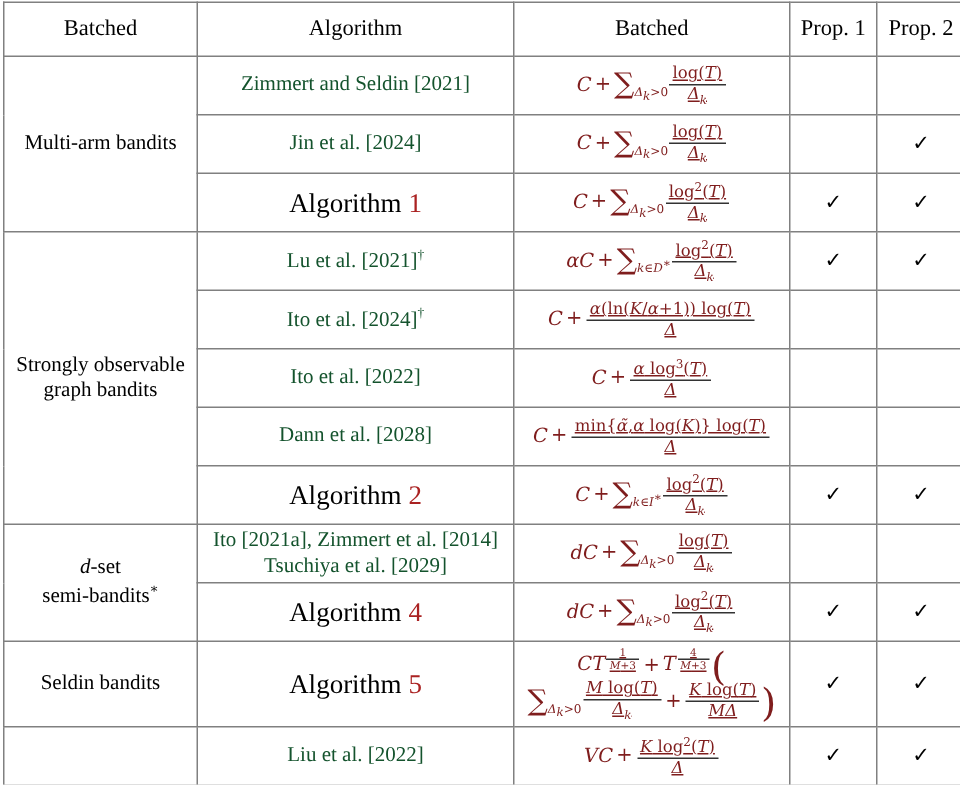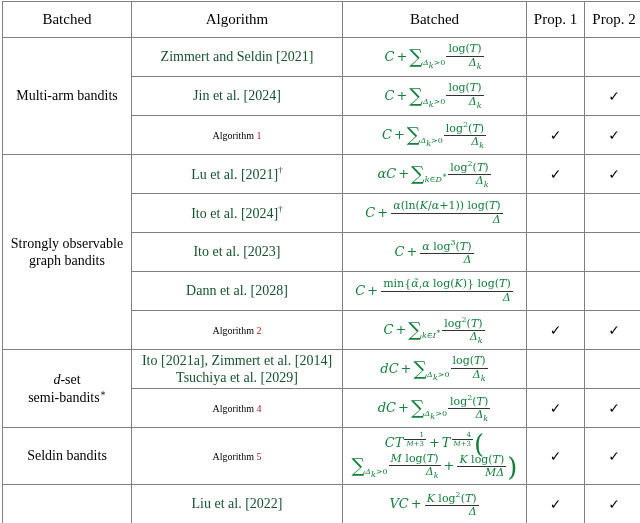--- a/index.html
+++ b/index.html
@@ -32,32 +32,32 @@
   .c-reg{width:183px;}
   .c-p1{width:57px;}
   .c-p2{width:58px;}
 
   thead td{height:35px;font-size:15px;}
   tbody td{font-size:14px;}
 
   .setcell{font-size:14px;line-height:1.25;}
   .algcell{height:38px;}
   .cite{color:#14532d;font-size:14px;line-height:1.25;white-space:nowrap;}
-  .alglabel{font-size:10px;white-space:nowrap;}
+  .alglabel{font-size:18px;white-space:nowrap;}
   .alglabel .num{color:#aa2222;}
   .chk{font-size:14px;}
   .dagger{font-size:9px;vertical-align:super;}
   .star{font-size:9px;vertical-align:super;}
   em.it{font-style:italic;}
 
   
   .math{
     font-family:"DejaVu Serif","Liberation Serif",serif;
     font-style:normal;
-    color:#15803d;
+    color:#7f1d1d;
     font-size:13px;
     line-height:1;
     display:inline-block;
     white-space:nowrap;
   }
   .math i{font-style:italic;}
   .op{padding:0 2px;}
   .sum{
     display:inline-block;
     position:relative;
@@ -68,24 +68,25 @@
   .sumsub{
     font-size:8px;
     font-style:normal;
     display:inline-block;
     vertical-align:-4px;
     margin-left:0px;
   }
   .frac{
     display:inline-block;
     vertical-align:middle;
-    text-align:right;
+    text-align:center;
     font-size:11px;
     line-height:1.15;
     margin:0 1px;
+    text-decoration:underline;
   }
   .frac .num{display:block;padding:0 2px;border-bottom:1px solid #333;}
   .frac .den{display:block;padding:0 2px;}
   .sup{font-size:8px;vertical-align:super;}
   .sub{font-size:8px;vertical-align:sub;}
   .bigparen{
     font-size:26px;
     line-height:0;
     vertical-align:-6px;
     display:inline-block;
@@ -161,21 +162,21 @@
         <span class="cite">Ito et al. [2024]<span class="dagger">†</span></span>
       </td>
       <td>
         <span class="math"><i>C</i><span class="op">+</span><span class="frac"><span class="num"><i>α</i>(ln(<i>K</i>/<i>α</i>+1)) log(<i>T</i>)</span><span class="den"><i>Δ</i></span></span></span>
       </td>
       <td class="chk"></td>
       <td class="chk"></td>
     </tr>
     <tr>
       <td class="algcell">
-        <span class="cite">Ito et al. [2023]</span>
+        <span class="cite">Ito et al. [2022]</span>
       </td>
       <td>
         <span class="math"><i>C</i><span class="op">+</span><span class="frac"><span class="num"><i>α</i> log<span class="sup">3</span>(<i>T</i>)</span><span class="den"><i>Δ</i></span></span></span>
       </td>
       <td class="chk"></td>
       <td class="chk"></td>
     </tr>
     <tr>
       <td class="algcell">
         <span class="cite">Dann et al. [2028]</span>

